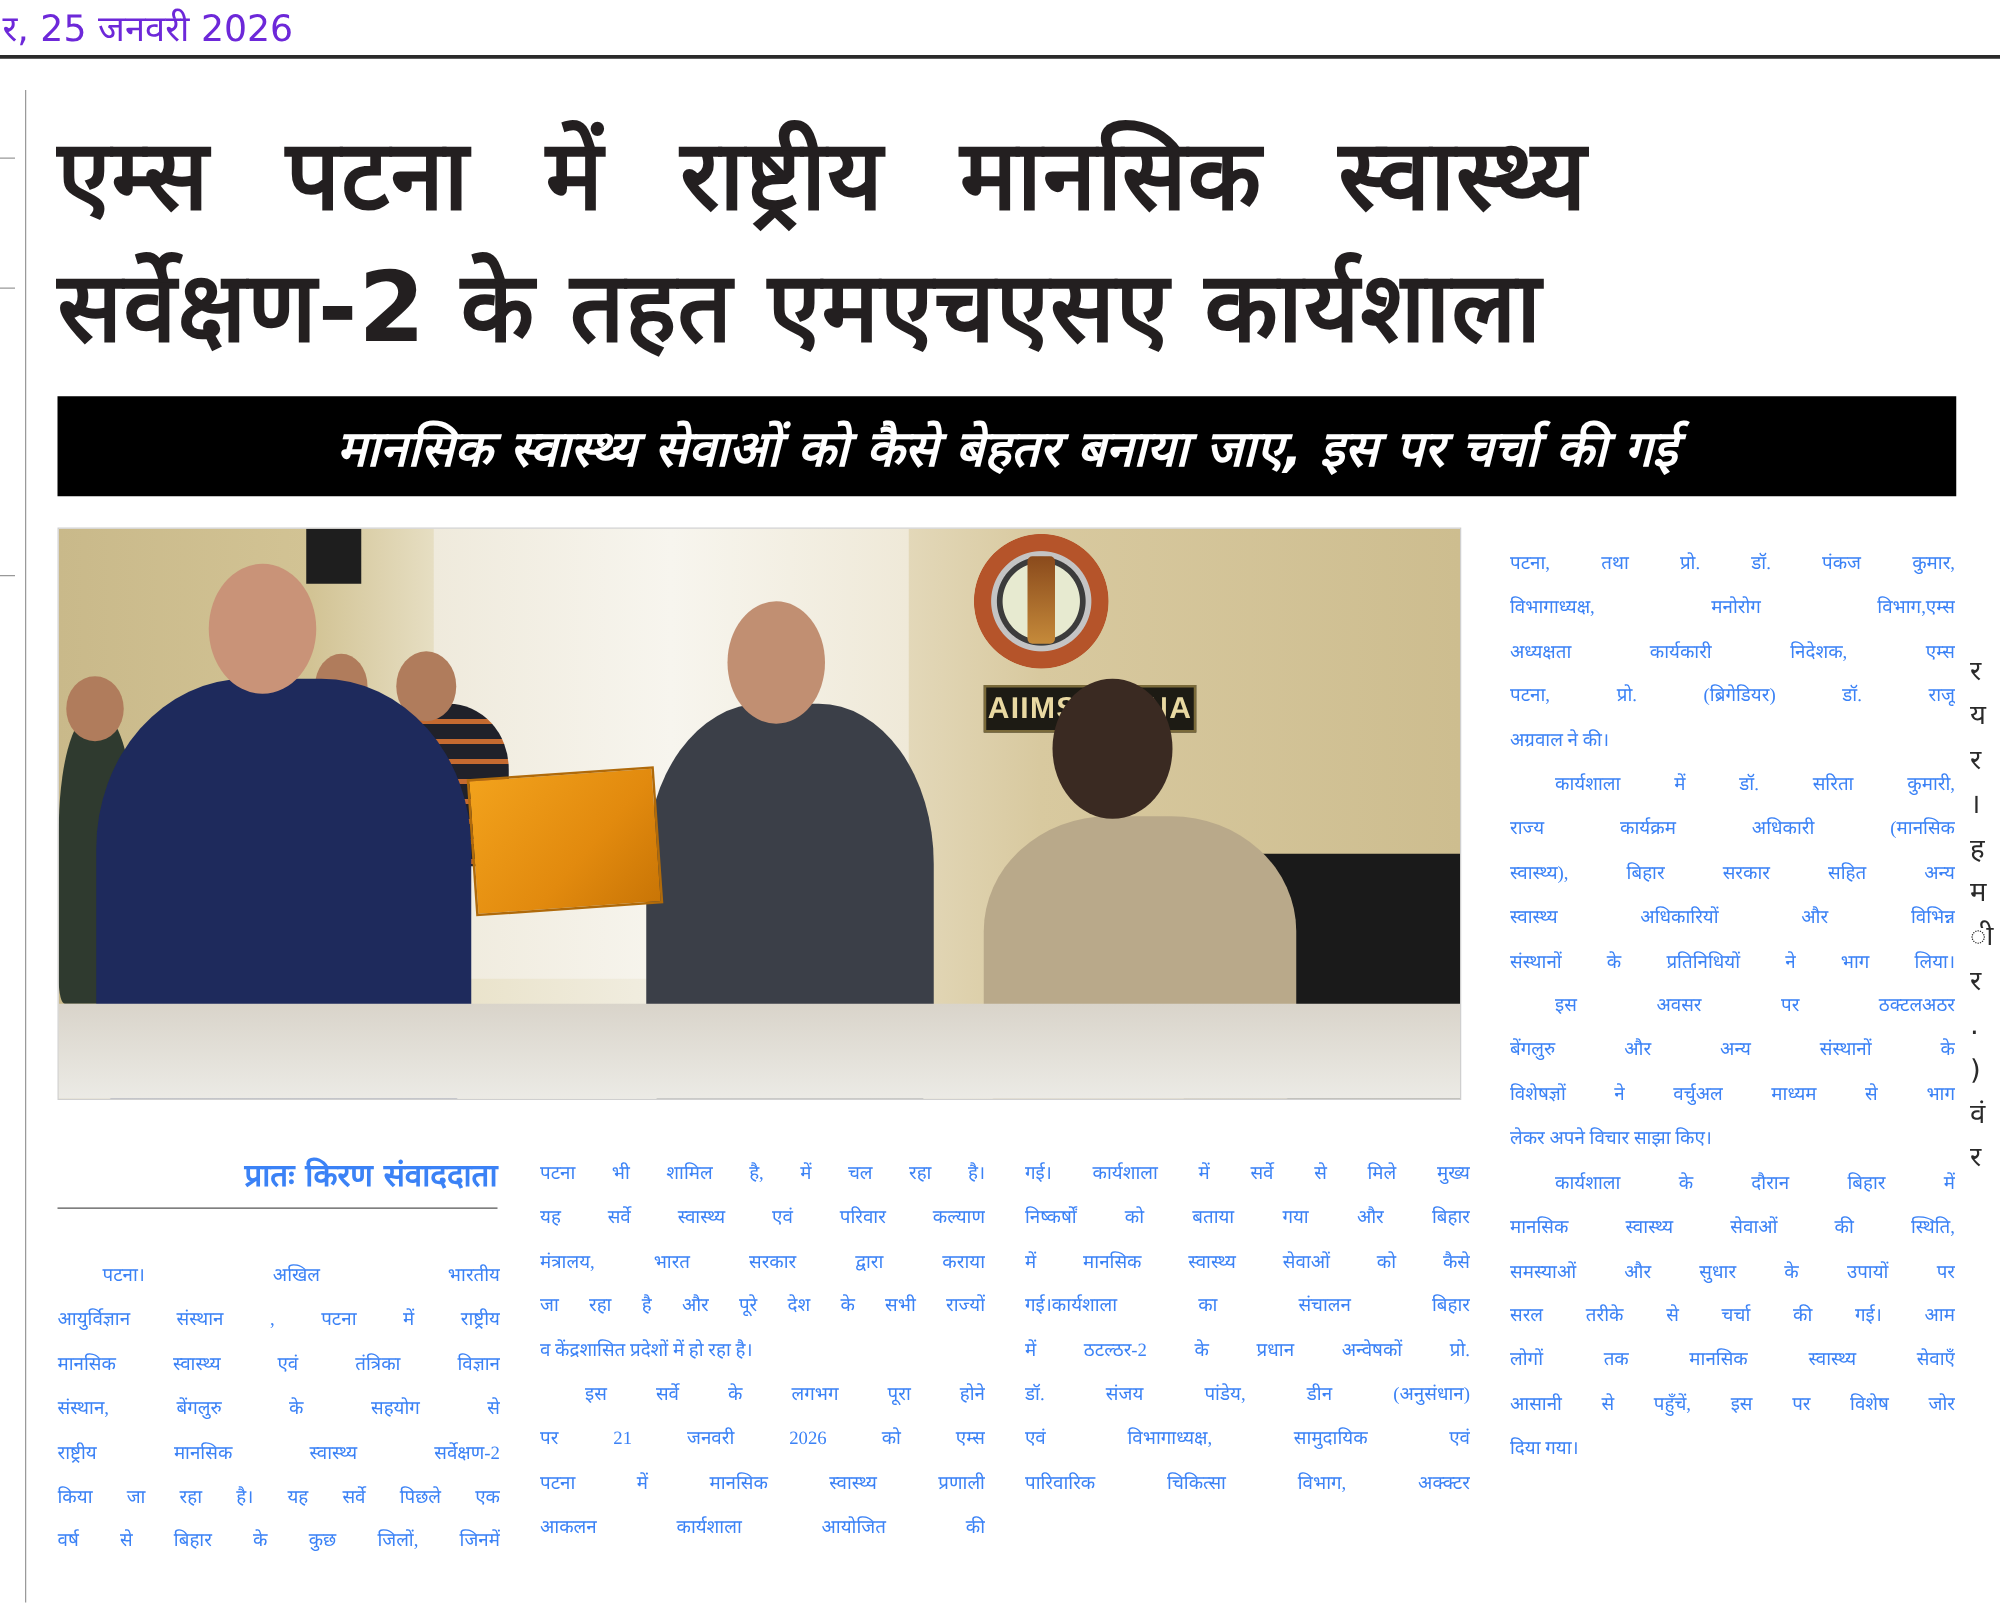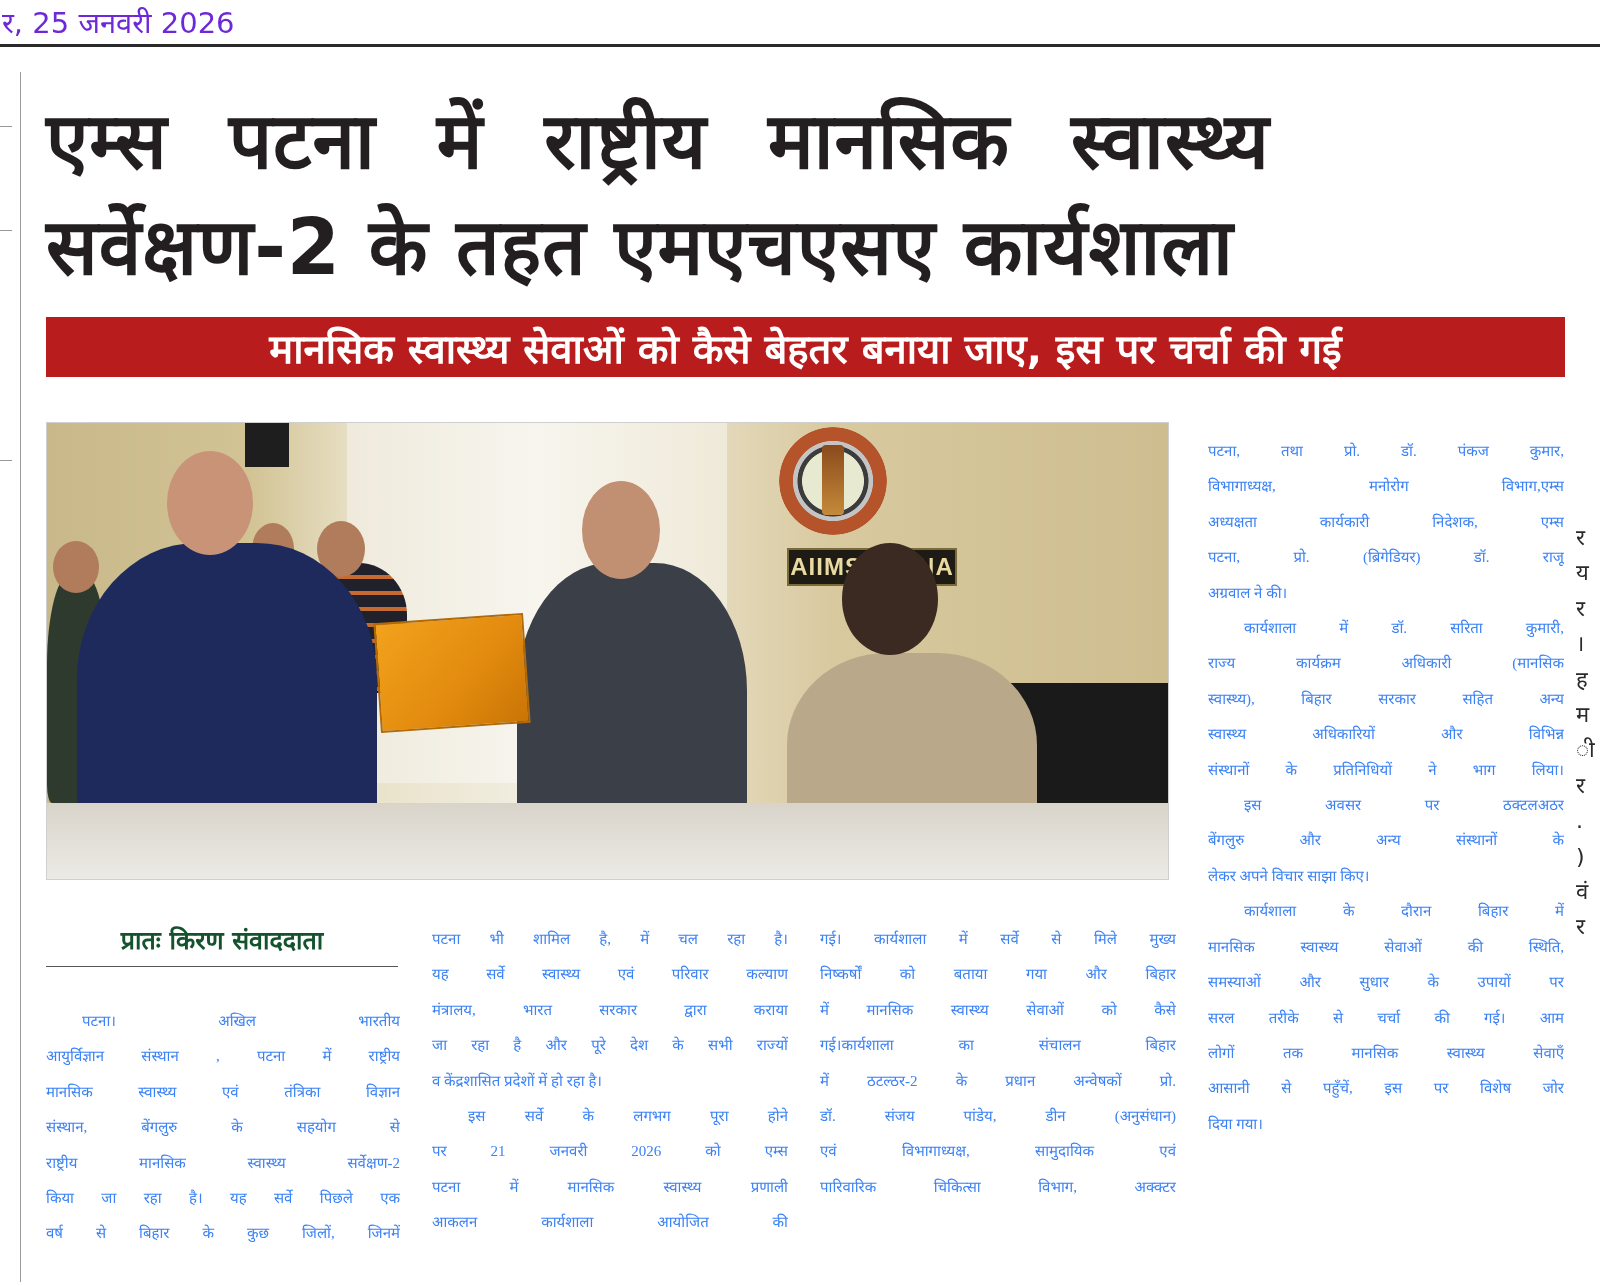--- a/index.html
+++ b/index.html
@@ -10,21 +10,21 @@
   .dateline .date { position:absolute; left:2px; top:2px; font-size:29px; color:#6d28d9; font-family:"DejaVu Sans", sans-serif; }
   .dateline .rule { position:absolute; left:0; top:44px; width:1600px; height:3px; background:#2a2a2a; }
 
   .left-gutter { position:absolute; left:0; top:70px; width:14px; height:1216px; }
   .left-gutter .dash { position:absolute; left:0; width:12px; height:1px; background:#999; }
 
   .headline { position:absolute; left:46px; top:88px; width:1500px; }
   .headline .line { font-family:"DejaVu Sans", sans-serif; font-weight:bold; font-size:78px; line-height:106px; color:#231f20; letter-spacing:1px; transform:scaleX(0.98); transform-origin:left; white-space:nowrap; }
   .headline .line1 { word-spacing:34px; }
 
-  .deck { position:absolute; left:46px; top:317px; width:1519px; height:60px; background:#b91c1c; display:flex; align-items:center; justify-content:center; }
+  .deck { position:absolute; left:46px; top:317px; width:1519px; height:80px; background:#000000; display:flex; align-items:center; justify-content:center;font-style:italic; }
   .deck span { color:#ffffff; font-family:"DejaVu Sans", sans-serif; font-weight:bold; font-size:40px; letter-spacing:0px; }
 
   .photo { position:absolute; left:46px; top:422px; width:1123px; height:458px; overflow:hidden; border:1px solid #cfcfcf;
            background:linear-gradient(90deg,#c9b98a 0%,#d2c394 18%,#e9e2c9 28%,#f2efe4 45%,#e6dcc0 58%,#d8c99f 70%,#cdbd8f 100%); }
   .photo .wall-white { position:absolute; left:300px; top:0; width:380px; height:360px; background:linear-gradient(90deg,#efeadc,#f7f5ee,#efe9d8); }
   .photo .speaker { position:absolute; left:198px; top:0; width:44px; height:44px; background:#1e1e1e; }
   .photo .emblem { position:absolute; left:732px; top:4px; width:108px; height:108px; border-radius:50%; background:radial-gradient(circle,#e7ead0 0 40%,#3c3c3c 41% 46%,#c4c4c4 47% 52%,#b5542a 53% 70%,transparent 71%); }
   .photo .emblem-mark { position:absolute; left:775px; top:22px; width:22px; height:70px; background:linear-gradient(#8a4a1c,#c58a3a); border-radius:4px; }
   .photo .nameplate { position:absolute; left:740px; top:125px; width:170px; height:38px; background:#1d1b14; border:2px solid #7a6a3a; display:flex; align-items:center; justify-content:center; }
   .photo .nameplate span { color:#e9d9a2; font-family:"Liberation Sans", sans-serif; font-weight:bold; font-size:24px; letter-spacing:1px; }
@@ -33,21 +33,21 @@
   .photo .table { position:absolute; left:0; top:380px; width:1123px; height:78px; background:linear-gradient(#d9d4ca,#ecebe6); }
   .photo .gift { position:absolute; left:330px; top:195px; width:150px; height:110px; background:linear-gradient(135deg,#f2a21c,#e28a0e 60%,#c97506); transform:rotate(-4deg); border:2px solid #b06a0a; }
   .photo .chair { position:absolute; left:900px; top:260px; width:240px; height:200px; background:#1a1a1a; border-radius:18px 18px 0 0; }
 
   .col { position:absolute; font-family:Liberation Serif, serif; font-size:15px; line-height:35.4px; color:#3b82f6; text-align:justify; text-align-last:justify; }
   .col p { white-space:nowrap; overflow:hidden; }
   .col p.last { text-align-last:left; }
   .col p.indent { padding-left:36px; }
 
   .byline { position:absolute; left:46px; top:922px; width:352px; }
-  .byline .name { font-family:"DejaVu Sans", sans-serif; font-weight:bold; font-size:25px; color:#14532d; text-align:center; }
+  .byline .name { font-family:"DejaVu Sans", sans-serif; font-weight:bold; font-size:25px; color:#3b82f6; text-align:right; }
   .byline .rule { margin-top:10px; height:1px; background:#555; }
 
   .col1 { left:46px; top:1004px; width:354px; }
   .col2 { left:432px; top:922px; width:356px; }
   .col3 { left:820px; top:922px; width:356px; }
   .col4 { left:1208px; top:434px; width:356px; }
 
   .right-gutter { position:absolute; left:1576px; top:520px; width:24px; height:760px; font-size:22px; line-height:35.4px; color:#2a2a2a; overflow:hidden; }
 </style>
 </head>
@@ -145,20 +145,21 @@
   <p>अध्यक्षता कार्यकारी निदेशक, एम्स</p>
   <p>पटना, प्रो. (ब्रिगेडियर) डॉ. राजू</p>
   <p class="last">अग्रवाल ने की।</p>
   <p class="indent">कार्यशाला में डॉ. सरिता कुमारी,</p>
   <p>राज्य कार्यक्रम अधिकारी (मानसिक</p>
   <p>स्वास्थ्य), बिहार सरकार सहित अन्य</p>
   <p>स्वास्थ्य अधिकारियों और विभिन्न</p>
   <p>संस्थानों के प्रतिनिधियों ने भाग लिया।</p>
   <p class="indent">इस अवसर पर ठक्टलअठर</p>
   <p>बेंगलुरु और अन्य संस्थानों के</p>
+  <p>विशेषज्ञों ने वर्चुअल माध्यम से भाग</p>
   <p class="last">लेकर अपने विचार साझा किए।</p>
   <p class="indent">कार्यशाला के दौरान बिहार में</p>
   <p>मानसिक स्वास्थ्य सेवाओं की स्थिति,</p>
   <p>समस्याओं और सुधार के उपायों पर</p>
   <p>सरल तरीके से चर्चा की गई। आम</p>
   <p>लोगों तक मानसिक स्वास्थ्य सेवाएँ</p>
   <p>आसानी से पहुँचें, इस पर विशेष जोर</p>
   <p class="last">दिया गया।</p>
 </div>
 

